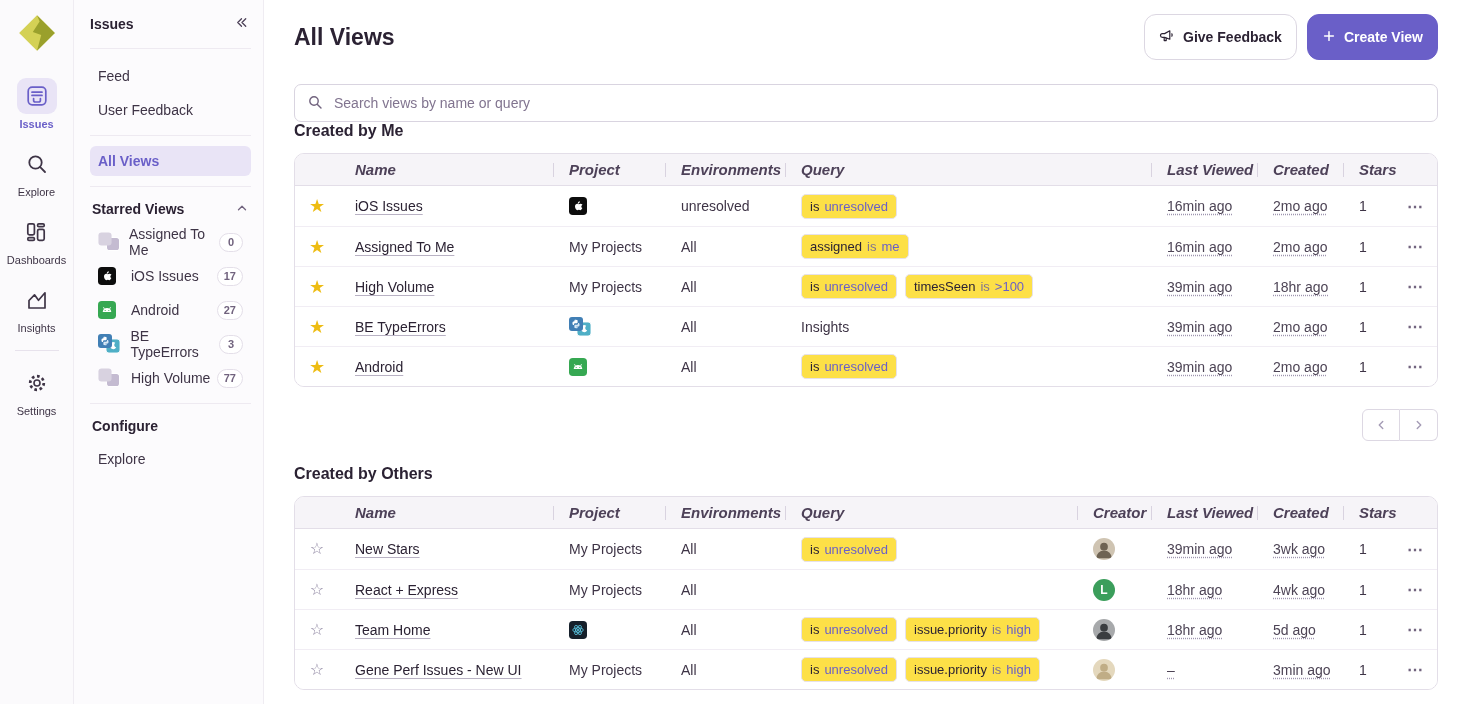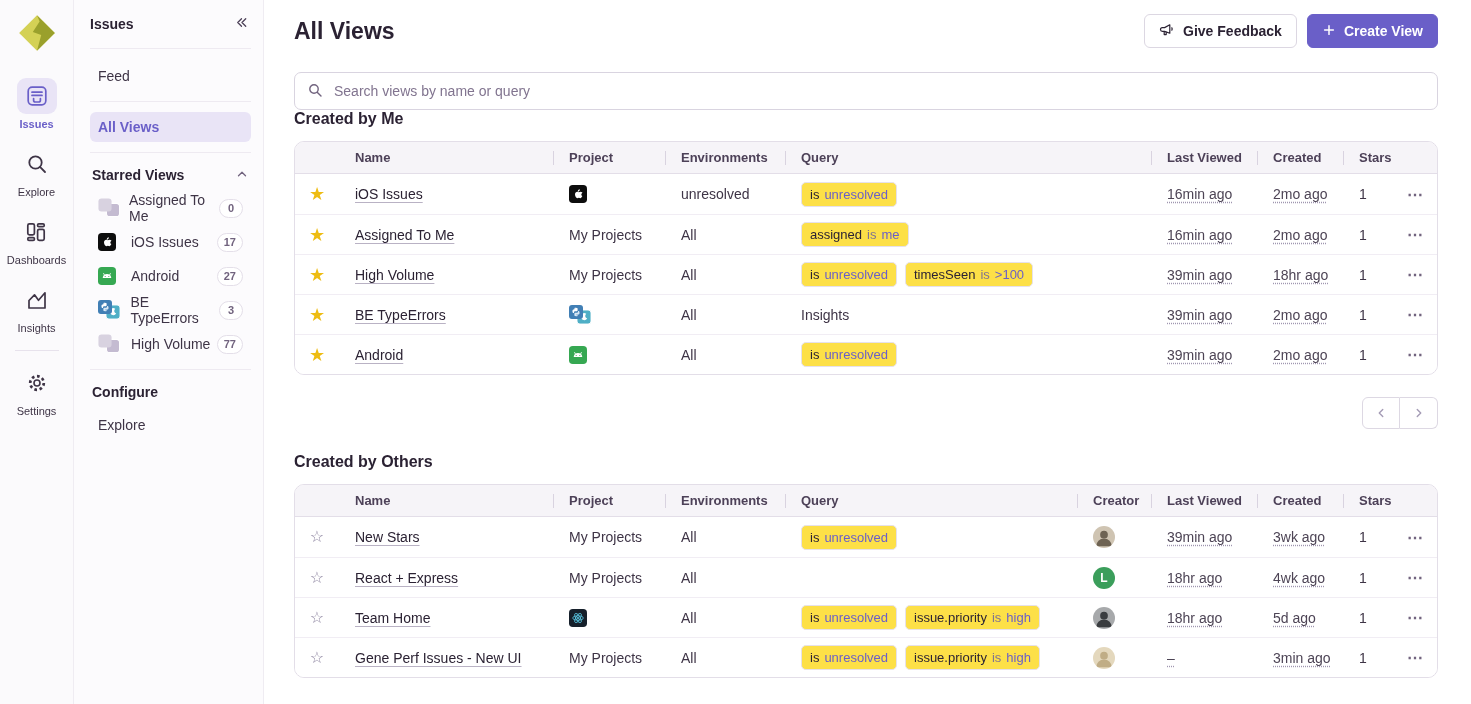--- a/index.html
+++ b/index.html
@@ -42,43 +42,43 @@
   .sb-ico { width:26px; margin-right:7px; display:flex; align-items:center; }
   .badge { margin-left:auto; border:1px solid #e4dfe9; background:#fff; border-radius:20px;
            font-size:11px; color:#71637e; min-width:24px; padding:3px 6px; text-align:center;
            font-weight:700; line-height:1; }
 
   
   main { flex:1; padding:14px 33px 0 30px; overflow:hidden; }
   .page-head { display:flex; justify-content:space-between; align-items:center; margin-bottom:24px; }
   h1 { font-size:23px; margin:0; font-weight:700; }
   .head-actions { display:flex; gap:10px; }
-  .btn { display:inline-flex; align-items:center; gap:8px; height:34px; padding:0 14px;
-         border-radius:6px; font-weight:700; font-size:14px; border:1px solid #dcd7e2;
+  .btn { display:inline-flex; align-items:center; gap:8px; height:46px; padding:0 14px;
+         border-radius:12px; font-weight:700; font-size:14px; border:1px solid #dcd7e2;
          background:#fff; color:#2b2233; cursor:pointer; font-family:inherit; }
   .btn.primary { background:#6a5fc8; border-color:#6a5fc8; color:#fff; }
 
   .toolbar { display:flex; gap:12px; }
   .search { flex:1; display:flex; align-items:center; gap:9px; height:38px;
             border:1px solid #d9d4e0; border-radius:7px; padding:0 12px; background:#fff; }
   .search input { border:none; outline:none; flex:1; font-size:14px; font-family:inherit; color:#2b2233; }
   .search input::placeholder { color:#81748f; }
   .sort { display:flex; align-items:center; gap:9px; height:38px; padding:0 14px;
           border:1px solid #d9d4e0; border-radius:7px; background:#fff; font-weight:700;
           font-size:14px; color:#2b2233; cursor:pointer; font-family:inherit; }
 
   h2 { font-size:16px; font-weight:700; margin:0 0 13px; }
 
   .table { border:1px solid #e3dee8; border-radius:10px; overflow:hidden; background:#fff; }
   .t1 { --cols:44px 214px 112px 120px 1fr 106px 86px 52px 42px; }
   .t2 { --cols:44px 214px 112px 120px 1fr 74px 106px 86px 52px 42px; }
   .thead, .trow { display:grid; grid-template-columns:var(--cols); align-items:center; }
   .thead { background:#f6f4f8; height:32px; border-bottom:1px solid #e3dee8; }
-  .th { font-size:13px; font-weight:700; color:#4d4158; padding:0 16px; position:relative;
-        white-space:nowrap; }
+  .th { font-size:15px; font-weight:700; color:#4d4158; padding:0 16px; position:relative;
+        white-space:nowrap;font-style:italic; }
   .th.divd::before { content:''; position:absolute; left:0; top:50%; transform:translateY(-50%);
         width:1px; height:14px; background:#d9d3e0; }
   .trow { height:40px; background:#fff; }
   .trow + .trow { border-top:1px solid #f1edf4; }
   .cell { padding:0 16px; white-space:nowrap; overflow:hidden; display:flex; align-items:center;
           color:#3e3446; height:100%; }
   .c-star { justify-content:center; padding:0; }
   .star { cursor:pointer; line-height:1; }
   .star-on { color:#eebc12; font-size:18px; }
   .star-off { color:#8d84a0; font-size:16px; }
@@ -174,20 +174,21 @@
       <span>Issues</span>
       <button class="collapse">
         <span>
           <svg width="15" height="15" viewBox="0 0 16 16" fill="none" stroke="#4d4158" stroke-width="1.4" stroke-linecap="round" stroke-linejoin="round">
               <path d="M8 4 4 8l4 4M12.5 4 8.5 8l4 4"></path>
             </svg>
         </span>
       </button>
     </div>
     <div class="sb-item">Feed</div>
+    <div class="sb-item">User Feedback</div>
     <div class="sb-div"></div>
     <div class="sb-item active">All Views</div>
     <div class="sb-div"></div>
     <div class="sb-sec">
       <span>Starred Views</span>
       <span class="caret">
         <svg width="14" height="14" viewBox="0 0 16 16" fill="none" stroke="#71637e" stroke-width="1.5" stroke-linecap="round" stroke-linejoin="round">
             <path d="M4 10l4-4 4 4"></path>
           </svg>
       </span>

